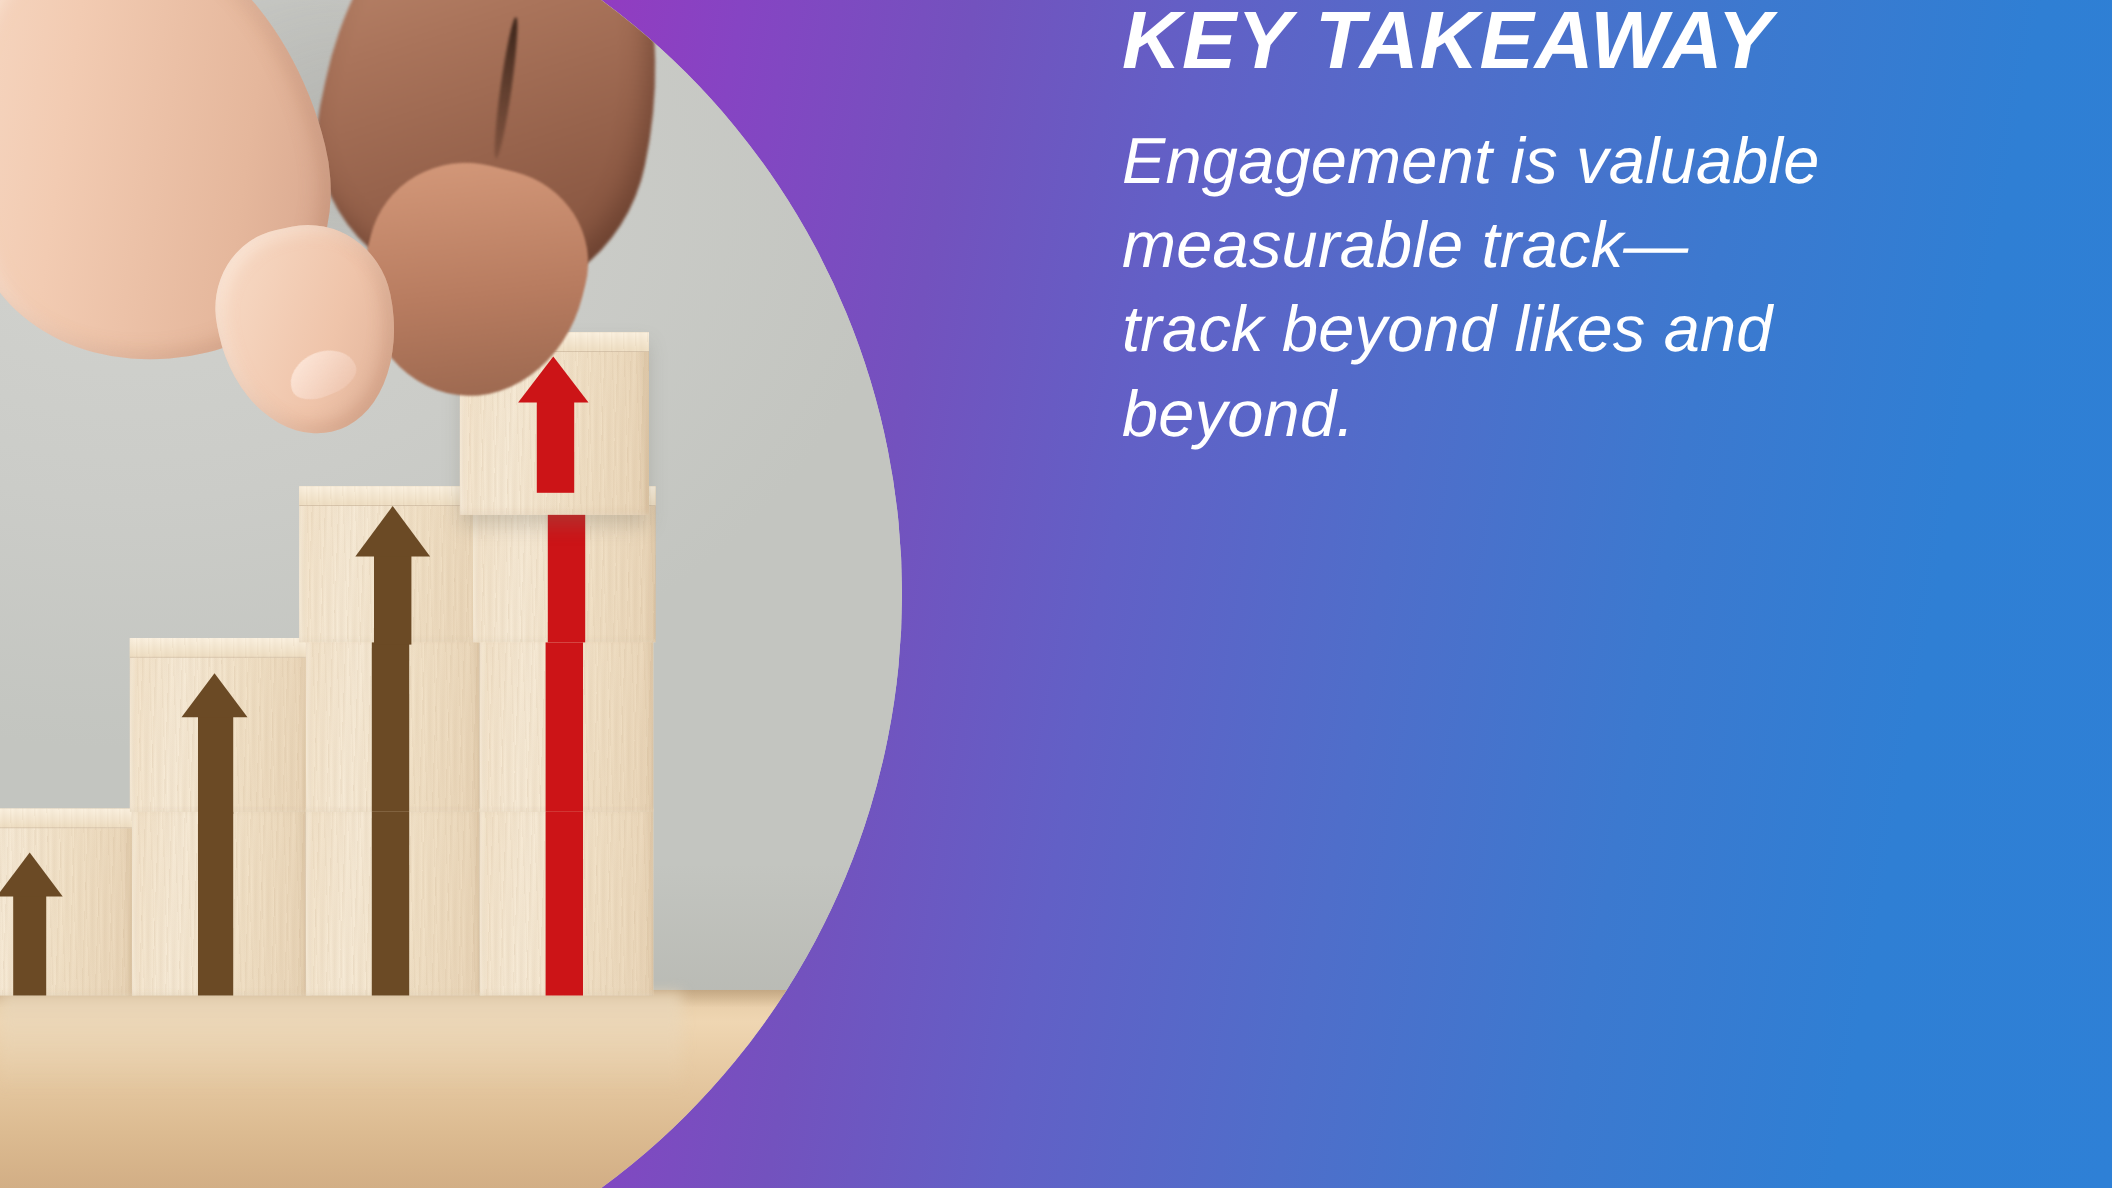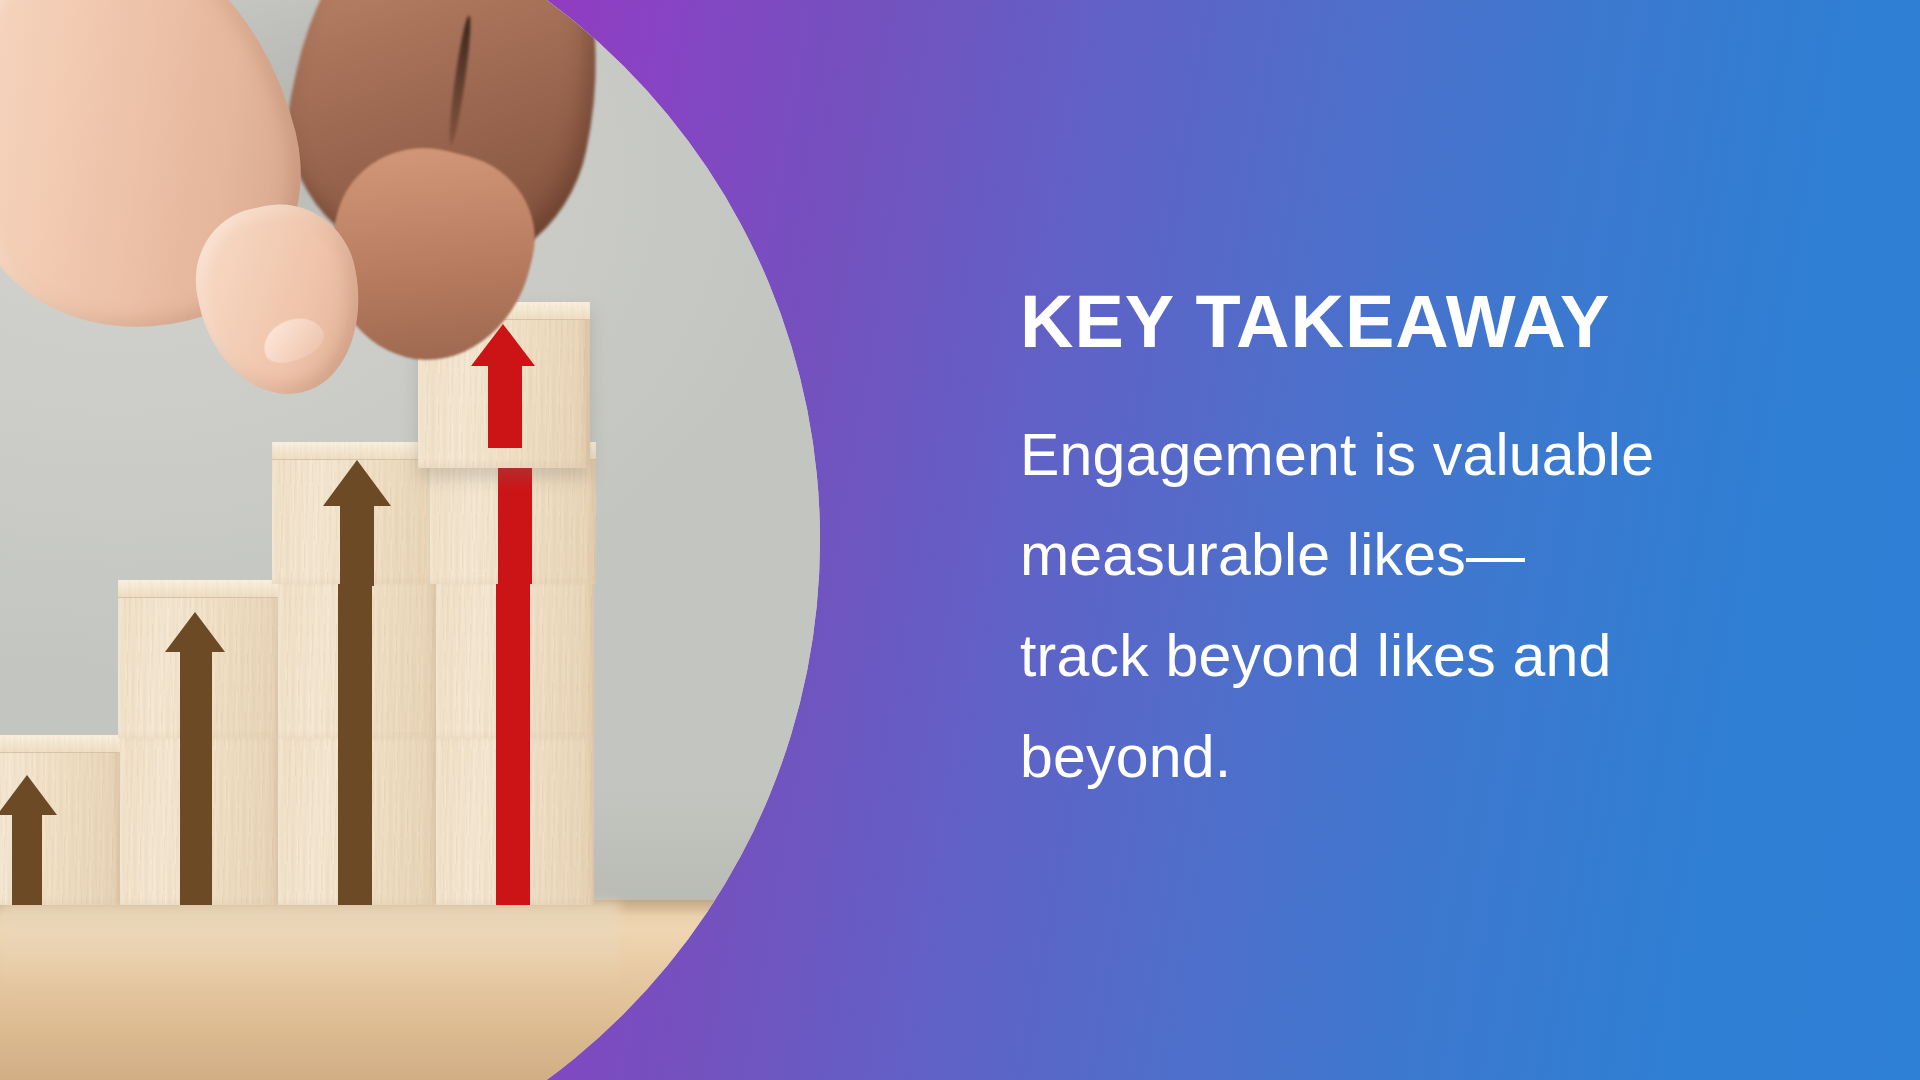--- a/index.html
+++ b/index.html
@@ -183,40 +183,41 @@
     width:420px; height:330px;
     background:radial-gradient(ellipse at 40% 40%, rgba(120,120,115,.32), rgba(120,120,115,0) 70%);
     filter:blur(8px);
   }
 
   
   .text-col {
     position:absolute;
     left:1020px; top:0;
     width:830px; height:1080px;
-    display:flex; flex-direction:column; justify-content:center;
+    display:flex; flex-direction:column; 
     padding-right:40px;
+    font-style:italic;
   }
   .eyebrow-title {
     color:#FFFFFF;
     font-size:74px;
     font-weight:bold;
     letter-spacing:1px;
     line-height:1.0;
     margin-bottom:34px;
     white-space:nowrap;
   }
   .body-text {
     color:#FFFFFF;
     font-size:59px;
     font-weight:400;
     line-height:1.30;
     letter-spacing:.2px;
   }
-  .body-text .ln { display:block; white-space:nowrap;margin-top:24px; }
+  .body-text .ln { display:block; white-space:nowrap; }
 </style>
 </head>
 <body>
 
 <div id="slide">
 
   <div class="gradient-bg"></div>
 
   <div class="photo-circle">
     <div class="photo-scene">
@@ -289,19 +290,19 @@
         <div class="nail"></div>
       </div>
 
     </div>
   </div>
 
   <div class="text-col">
     <div class="eyebrow-title">KEY TAKEAWAY</div>
     <div class="body-text">
       <span class="ln">Engagement is valuable</span>
-      <span class="ln">measurable likes—</span>
+      <span class="ln">measurable track—</span>
       <span class="ln">track beyond likes and</span>
       <span class="ln">beyond.</span>
     </div>
   </div>
 
 </div>
 
 </body></html>

